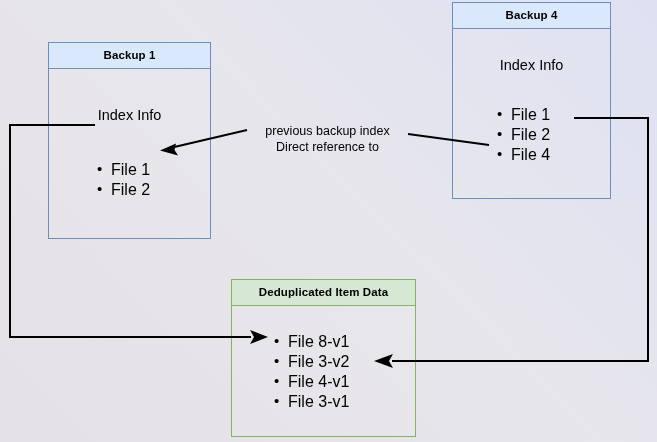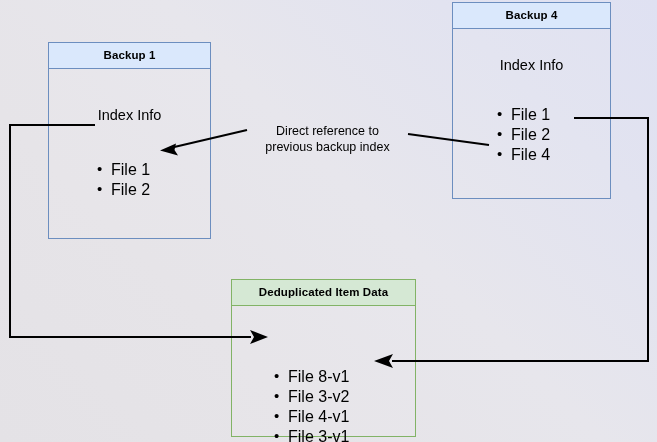--- a/index.html
+++ b/index.html
@@ -44,21 +44,20 @@
     letter-spacing: .1px;
     white-space: nowrap;
   }
   .node-body {
     position: relative;
     flex: 1;
   }
 
   .node.green {
     border-color: #82b366;
-    gap: 35px;
   }
   .node.green > .node-header {
     background: #d5e8d4;
     border-bottom-color: #82b366;
   }
 
   
   .index-label {
     position: absolute;
     left: 0;
@@ -157,22 +156,22 @@
       <ul class="file-list" style="left:42px; top:26px;">
         <li>File 8-v1</li>
         <li>File 3-v2</li>
         <li>File 4-v1</li>
         <li>File 3-v1</li>
       </ul>
     </div>
   </div>
 
   <div class="edge-caption" style="left:250px; top:123px; width:155px;">
+    <div>previous backup index</div>
     <div>Direct reference to</div>
-    <div>previous backup index</div>
   </div>
 
   <svg id="arrows" viewBox="0 0 657 442" xmlns="http://www.w3.org/2000/svg">
 
     <g>
 
       <path class="edge-path" d="M 489 145 L 408 134"></path>
 
       <path class="edge-path" d="M 247 130 L 170 148"></path>
 

